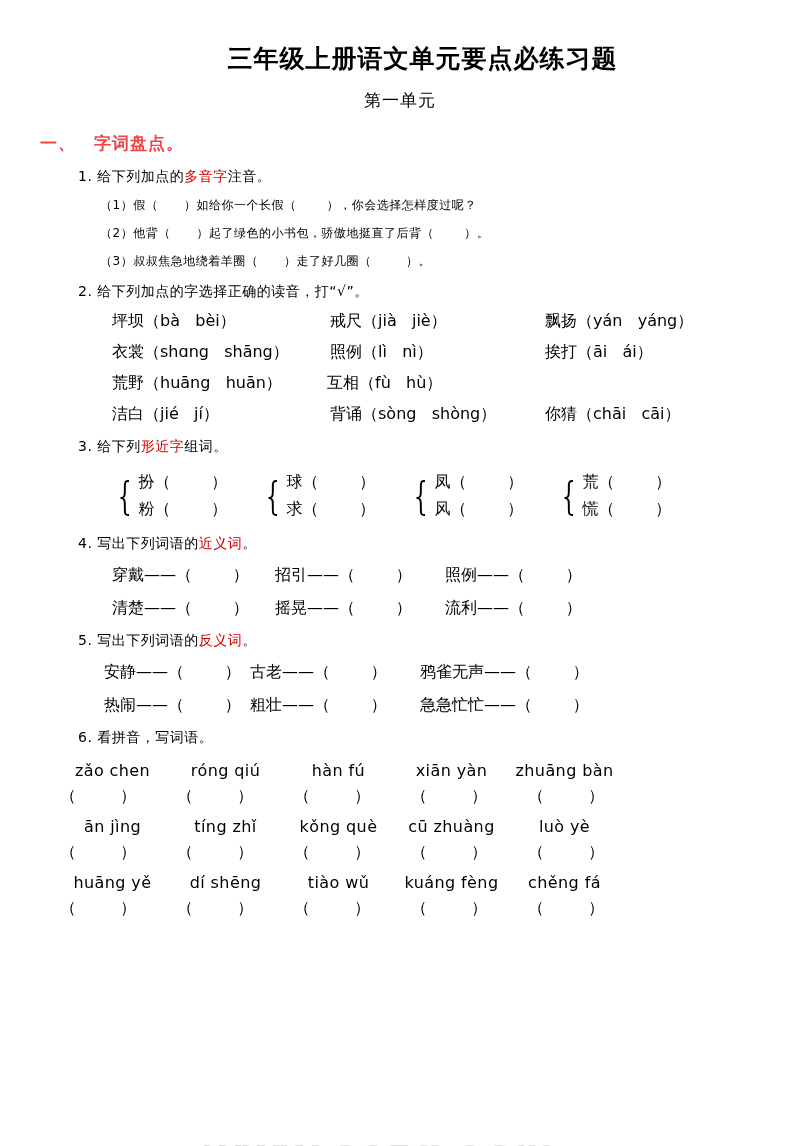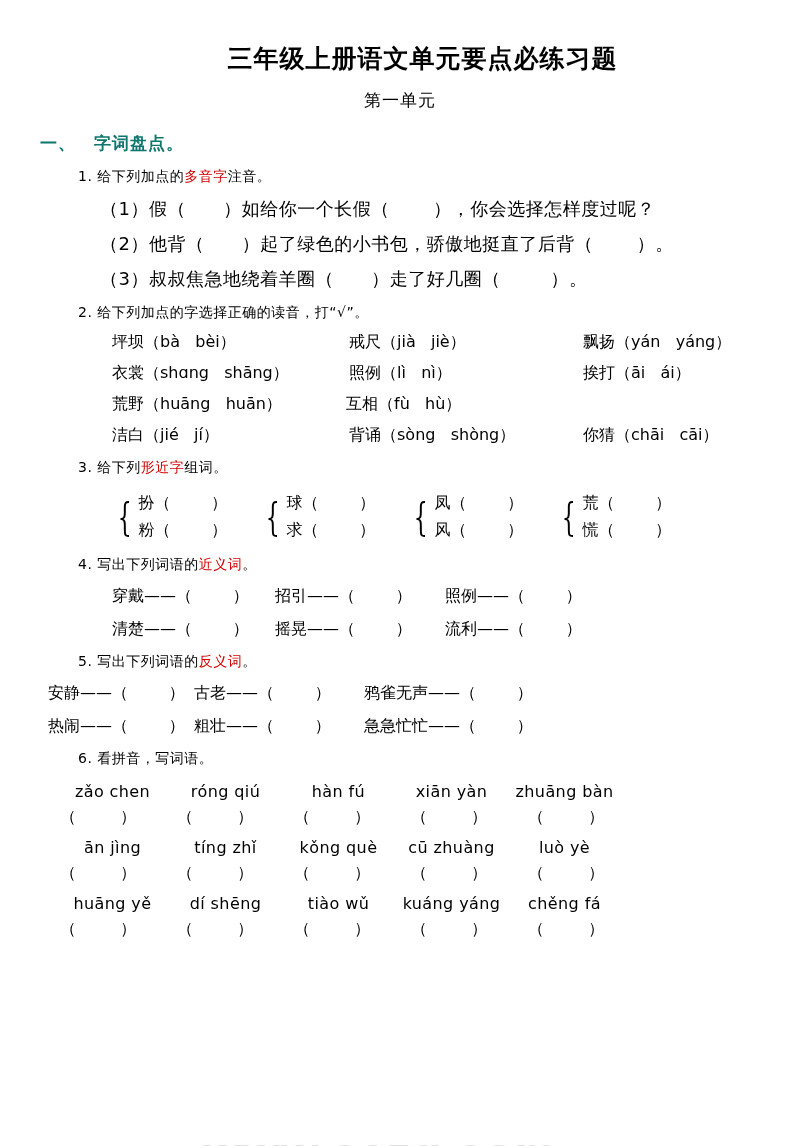--- a/index.html
+++ b/index.html
@@ -35,48 +35,47 @@
     font-size: 17px;
     font-weight: normal;
     margin-top: 14px;
     letter-spacing: 1px;
   }
   .sec-head {
     margin-top: 20px;
     margin-left: 40px;
     font-size: 17px;
     font-weight: bold;
-    color: #0f766e;
+    color: #ef4444;
     letter-spacing: 1px;
   }
   .sec-head .num { margin-right: 18px; }
 
   .q {
     margin-top: 13px;
     margin-left: 78px;
     font-size: 14px;
     letter-spacing: 0.5px;
   }
   .q .red { color: #d00000; }
 
   .line {
     margin-top: 11px;
     margin-left: 100px;
-    font-size: 18px;
+    font-size: 12px;
     letter-spacing: 0.5px;
     white-space: pre;
   }
 
   
   .pyrow {
     margin-top: 10px;
     margin-left: 112px;
     font-size: 16px;
     display: flex;
-    gap: 19px;
   }
   .pyrow .cell {
     white-space: pre;
   }
   .pyrow .c1 { width: 218px; }
   .pyrow .c2 { width: 215px; }
   .pyrow .c3 { width: 200px; }
 
   
   .braces {
@@ -112,21 +111,21 @@
     font-size: 16px;
     display: flex;
     white-space: pre;
   }
   .wrow .w1 { width: 163px; }
   .wrow .w2 { width: 170px; }
   .wrow .w3 { width: 200px; }
 
   .arow {
     margin-top: 12px;
-    margin-left: 48px;
+    margin-left: 104px;
     font-size: 16px;
     display: flex;
     white-space: pre;
   }
   .arow .a1 { width: 146px; }
   .arow .a2 { width: 170px; }
   .arow .a3 { width: 220px; }
 
   
   .pwrap { margin-top: 14px; margin-left: 56px; }
@@ -287,21 +286,21 @@
       <span class="pcell">（        ）</span>
       <span class="pcell">（        ）</span>
       <span class="pcell">（        ）</span>
       <span class="pcell">（        ）</span>
       <span class="pcell">（        ）</span>
     </div>
     <div class="pline">
       <span class="pcell">huāng yě</span>
       <span class="pcell">dí shēng</span>
       <span class="pcell">tiào wǔ</span>
-      <span class="pcell">kuáng yáng</span>
+      <span class="pcell">kuáng fèng</span>
       <span class="pcell">chěng fá</span>
     </div>
     <div class="pline brackets">
       <span class="pcell">（        ）</span>
       <span class="pcell">（        ）</span>
       <span class="pcell">（        ）</span>
       <span class="pcell">（        ）</span>
       <span class="pcell">（        ）</span>
     </div>
   </div>

